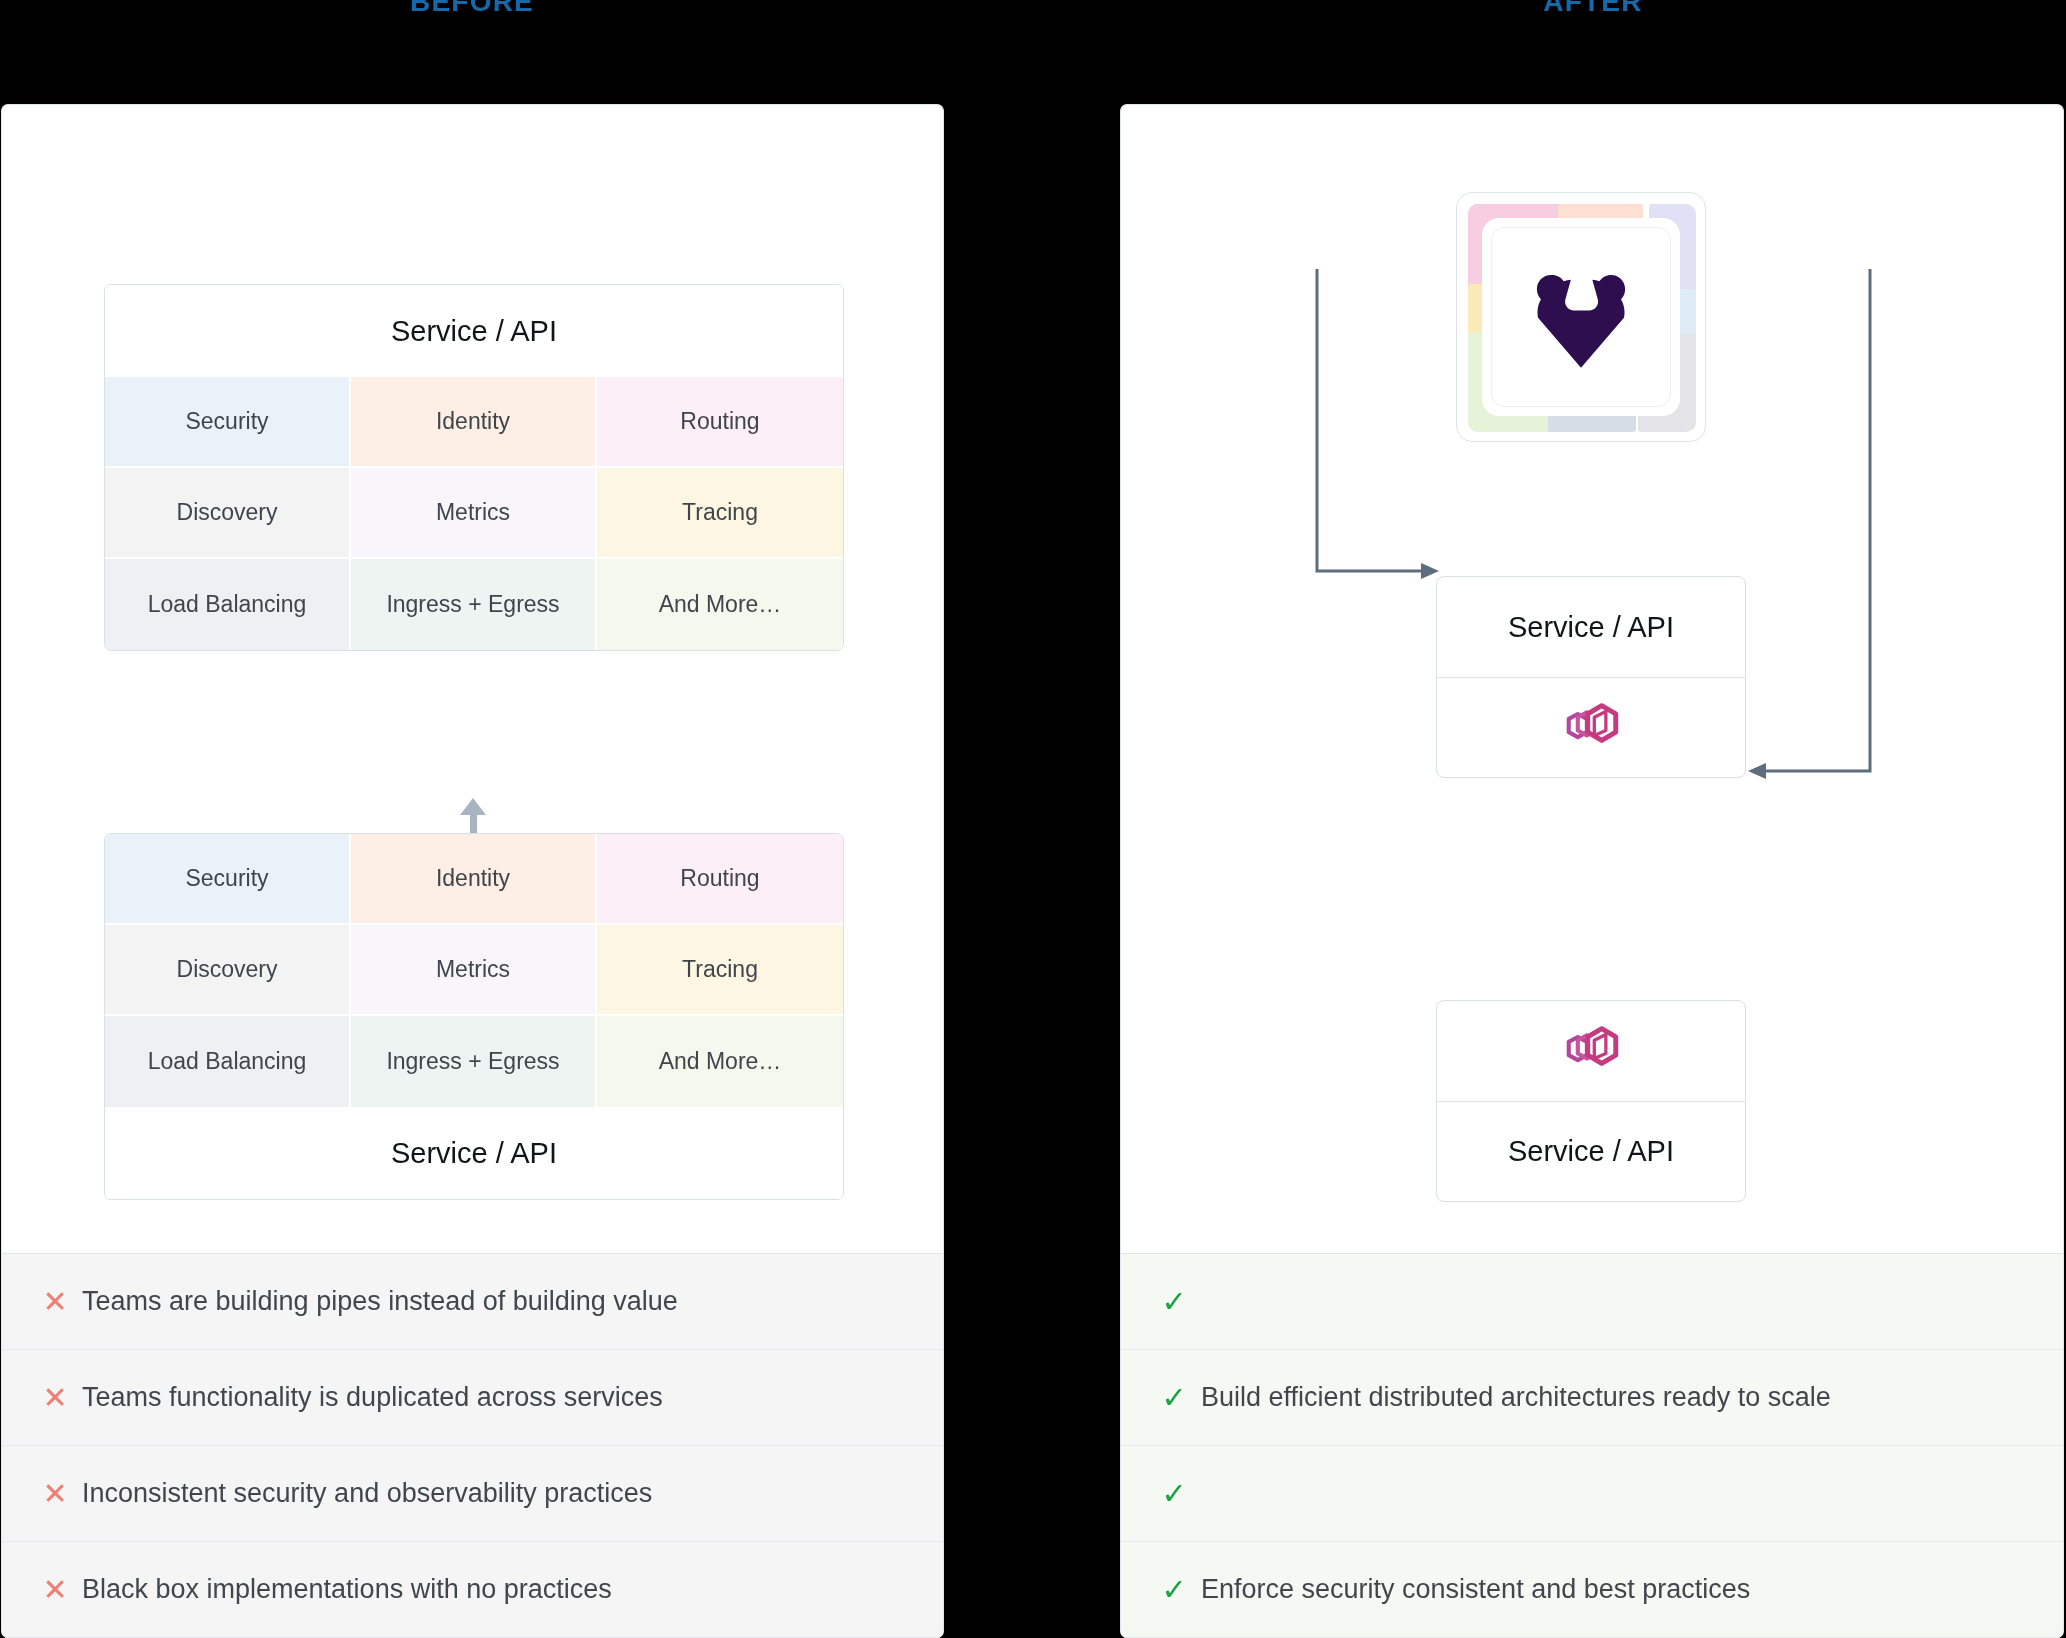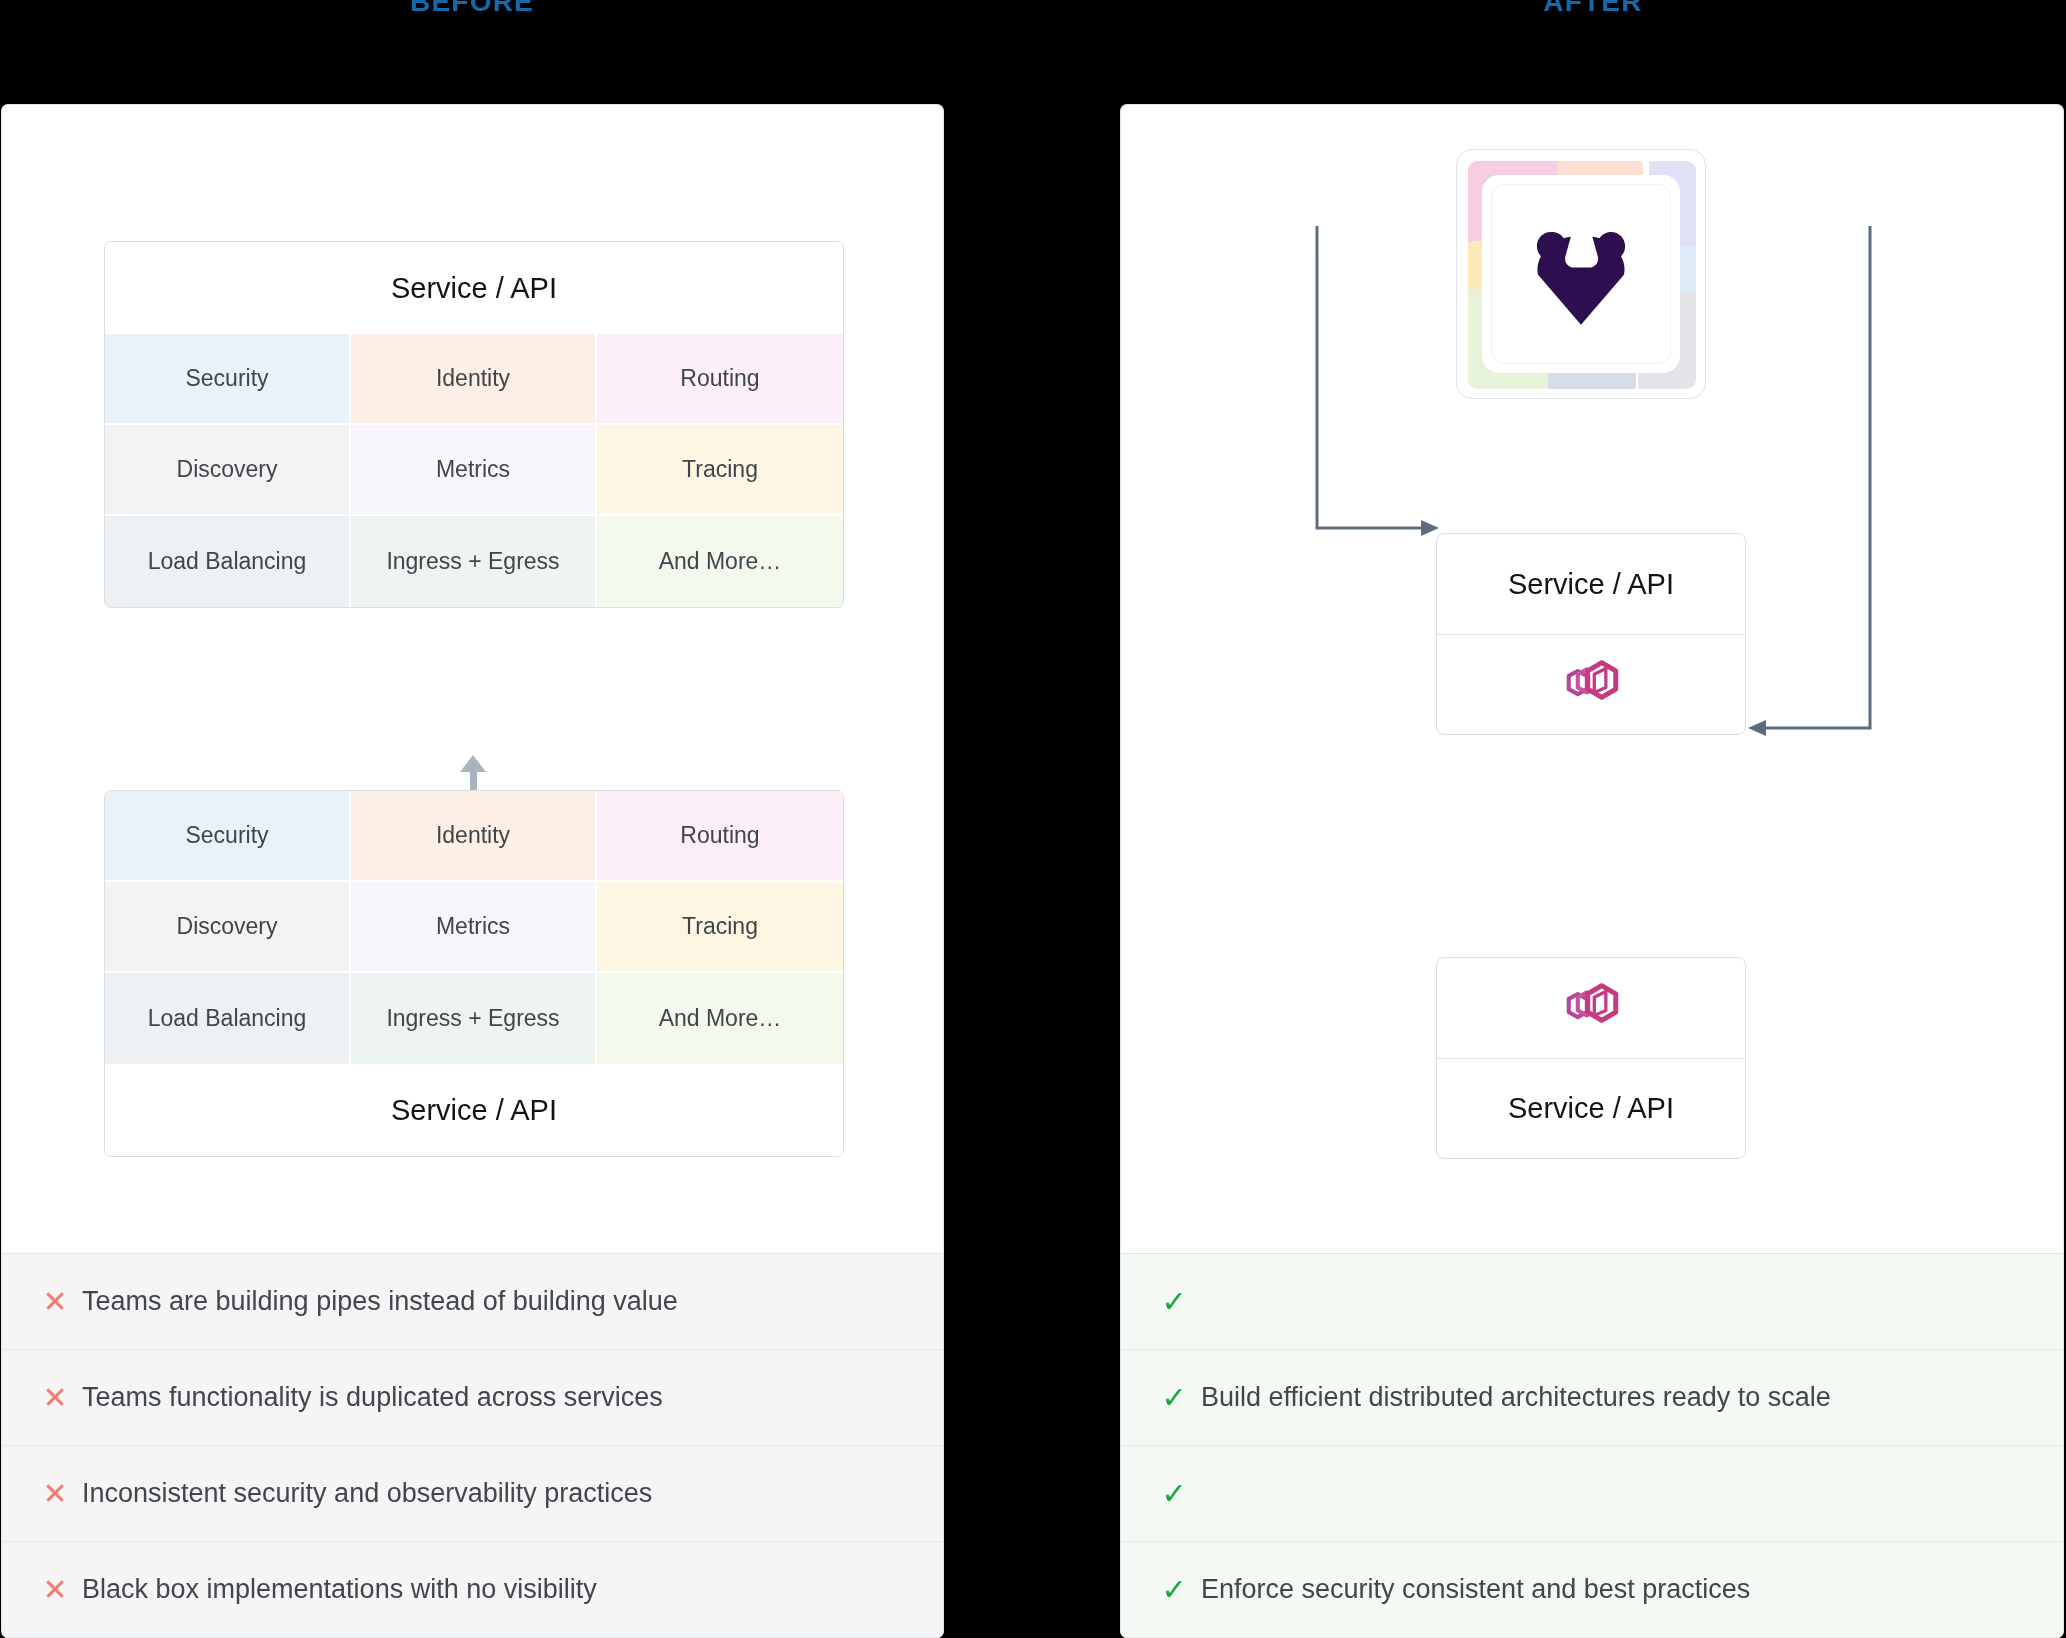--- a/index.html
+++ b/index.html
@@ -33,21 +33,21 @@
     border: 1px solid #dfe5ec;
     border-radius: 7px;
     border-bottom: none;
     overflow: hidden;
     display: flex;
     flex-direction: column;
   }
   #panel-before { left: 1px;    width: 943px; }
   #panel-after  { left: 1120px; width: 944px; }
 
-  .diagram { position: relative; height: 1150px; width: 100%; }
+  .diagram { position: relative; height: 1150px; width: 100%; margin-top: 43px; }
 
   
   .stack-box {
     position: absolute;
     left: 102px;
     width: 740px;
     border: 1px solid #d9dfe7;
     border-radius: 7px;
     background: #fff;
     overflow: hidden;
@@ -215,21 +215,21 @@
         <div class="bullet">
           <span class="mk">✕</span>
           <span class="txt">Teams functionality is duplicated across services</span>
         </div>
         <div class="bullet">
           <span class="mk">✕</span>
           <span class="txt">Inconsistent security and observability practices</span>
         </div>
         <div class="bullet">
           <span class="mk">✕</span>
-          <span class="txt">Black box implementations with no visibility</span>
+          <span class="txt">Black box implementations with no practices</span>
         </div>
       </div>
   </div>
 
   <div class="panel" id="panel-after">
     <div class="diagram">
 
       <svg class="conn" style="left:0;top:0;width:944px;height:1150px;">
 
         <path d="M 196 121 L 196 423 L 300 423"></path>

